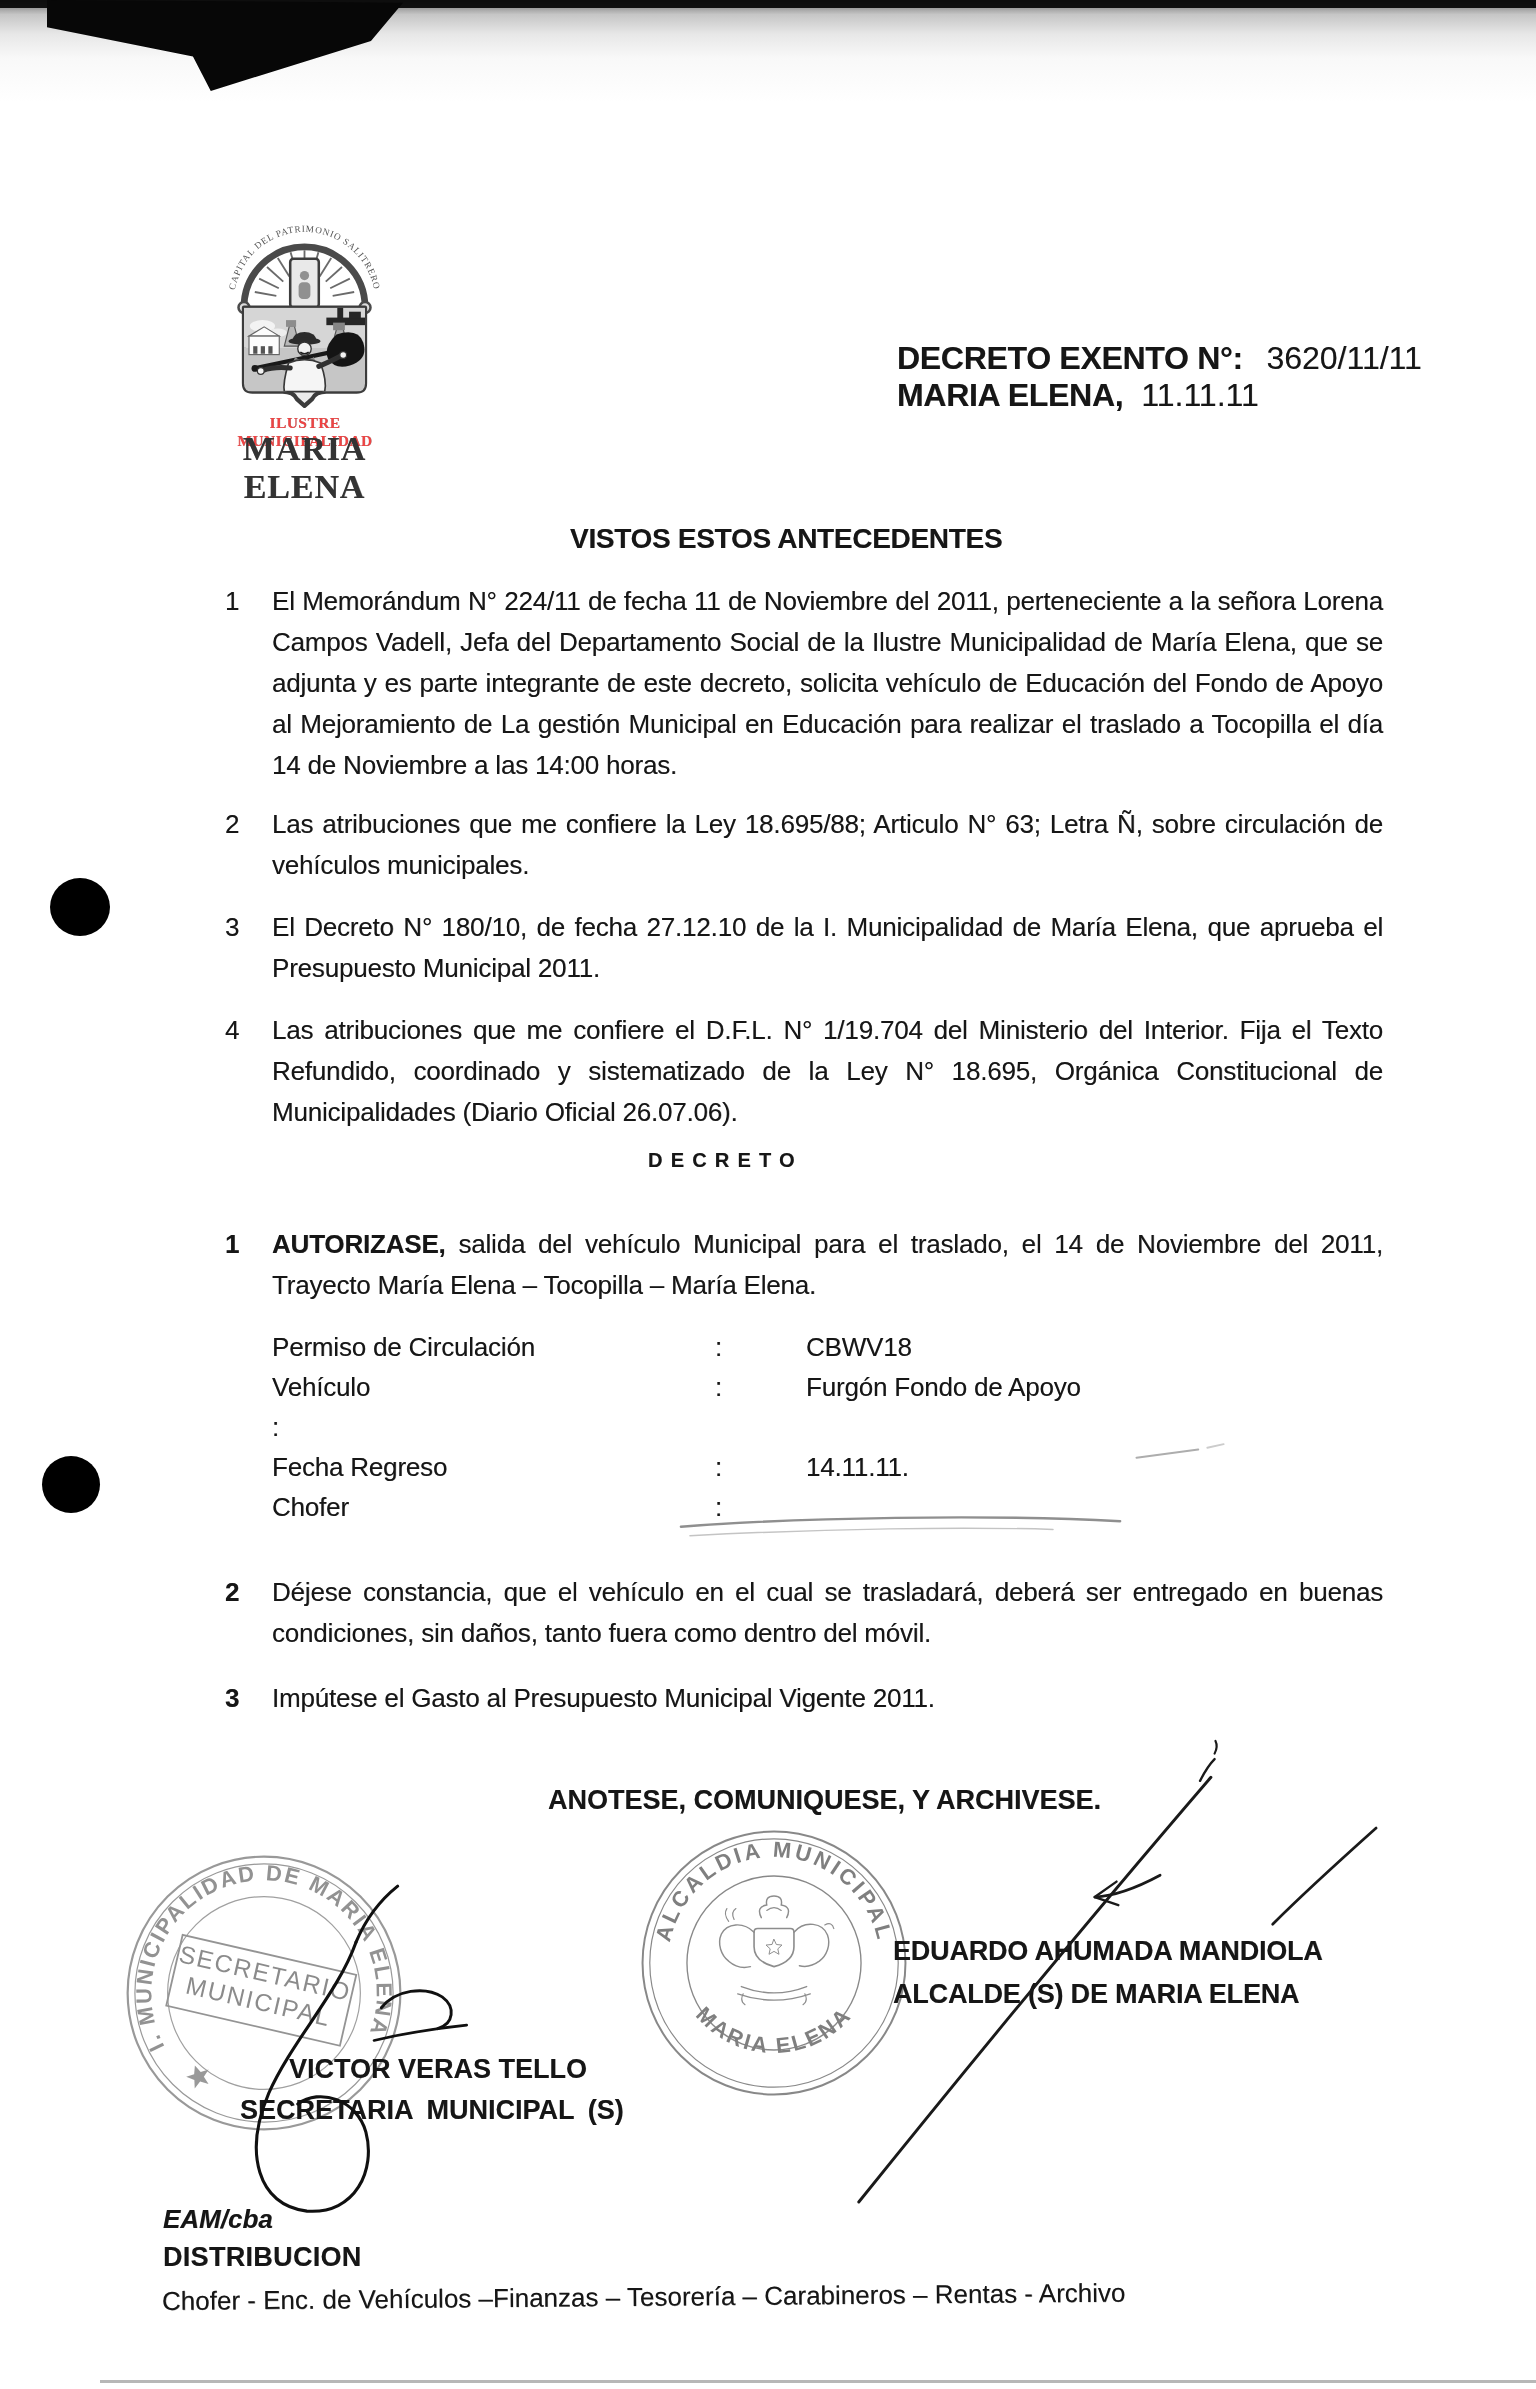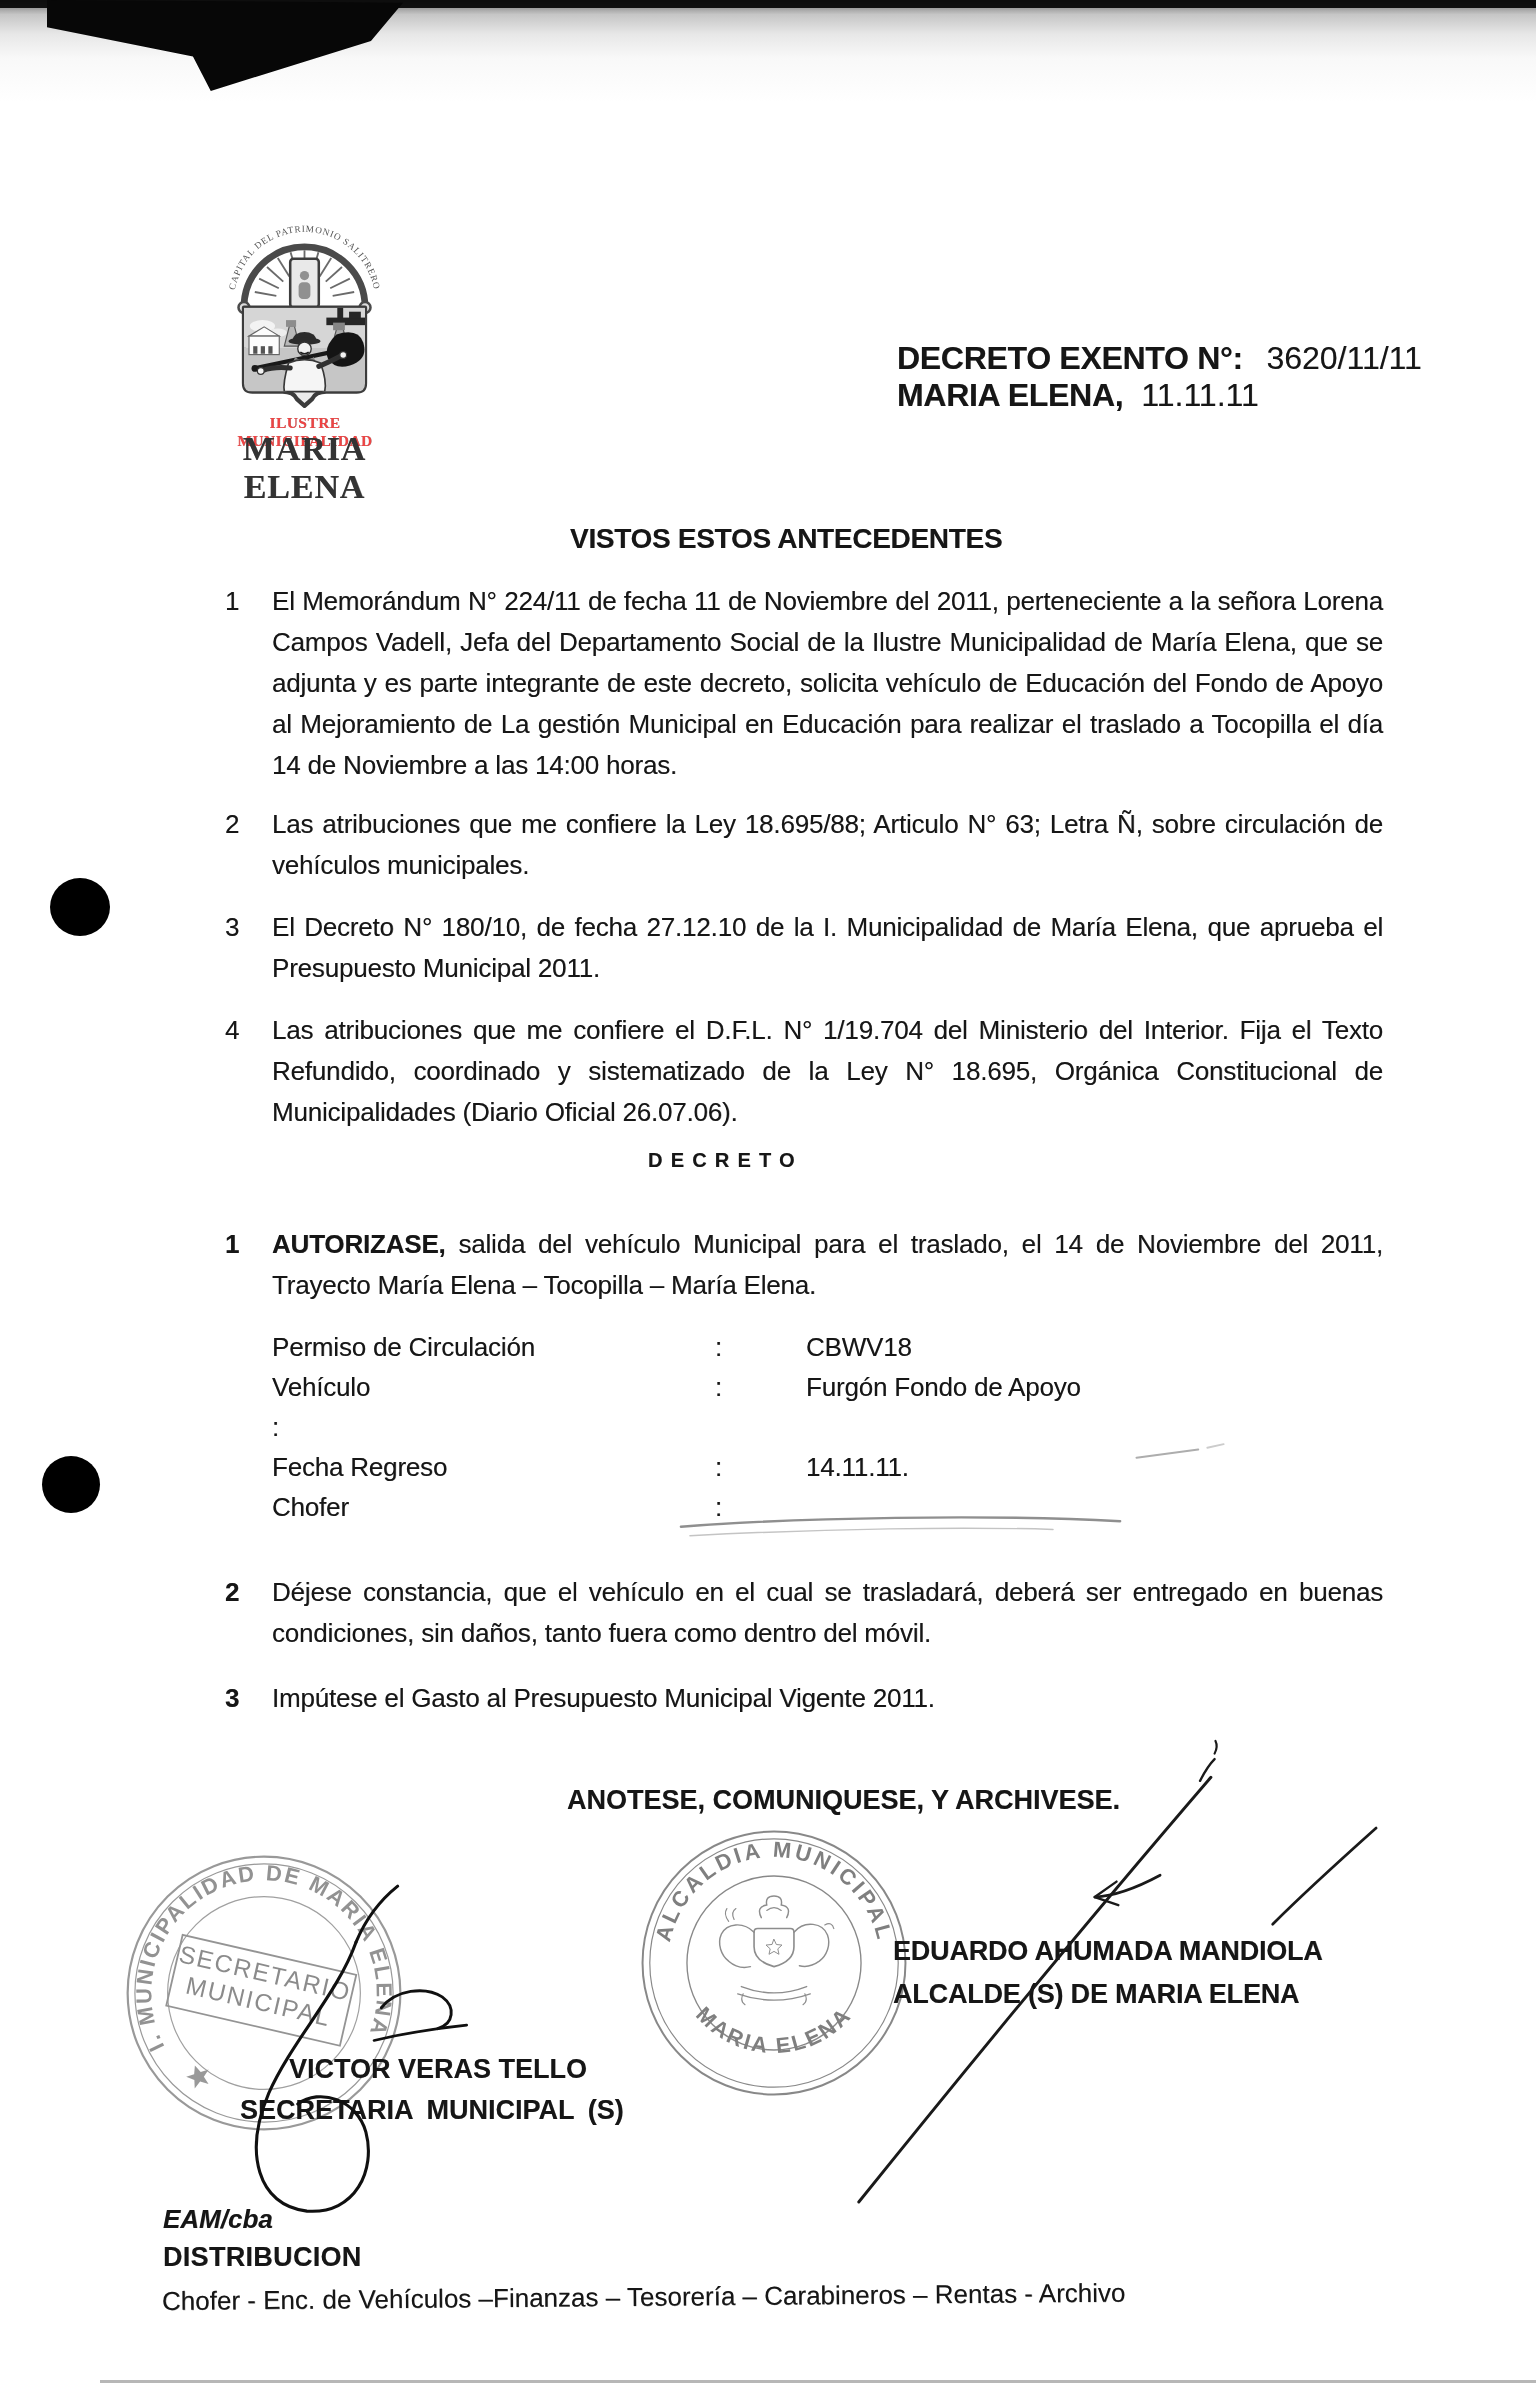--- a/index.html
+++ b/index.html
@@ -30,21 +30,21 @@
   .org1{left:209px;top:414px;width:192px;text-align:center;
         font-family:"Liberation Serif",serif;font-weight:bold;font-size:15.4px;
         letter-spacing:0.5px;color:#ef4444;}
   .org2{left:192px;top:430px;width:225px;text-align:center;
         font-family:"Liberation Serif",serif;font-weight:bold;font-size:34px;
         letter-spacing:0.9px;color:#333;}
 
   
   .h-vistos{left:570px;top:523px;font-size:28px;font-weight:bold;letter-spacing:-0.3px;}
   .h-decreto{left:648px;top:1149px;font-size:20px;font-weight:bold;letter-spacing:8.2px;}
-  .h-closing{left:548px;top:1785px;font-size:27px;font-weight:bold;margin-left:19px;}
+  .h-closing{left:548px;top:1785px;font-size:27px;font-weight:bold;}
 
   
   .item{left:225px;width:1158px;display:flex;font-size:26px;line-height:41px;letter-spacing:-0.2px;}
   .item .num{width:47px;flex:none;}
   .item .txt{flex:1;text-align:justify;}
   .dnum{font-weight:bold;}
 
   
   .details{left:272px;top:1327px;font-size:26px;line-height:40px;letter-spacing:-0.2px;}
   .drow{display:grid;grid-template-columns:443px 91px 581px;}

